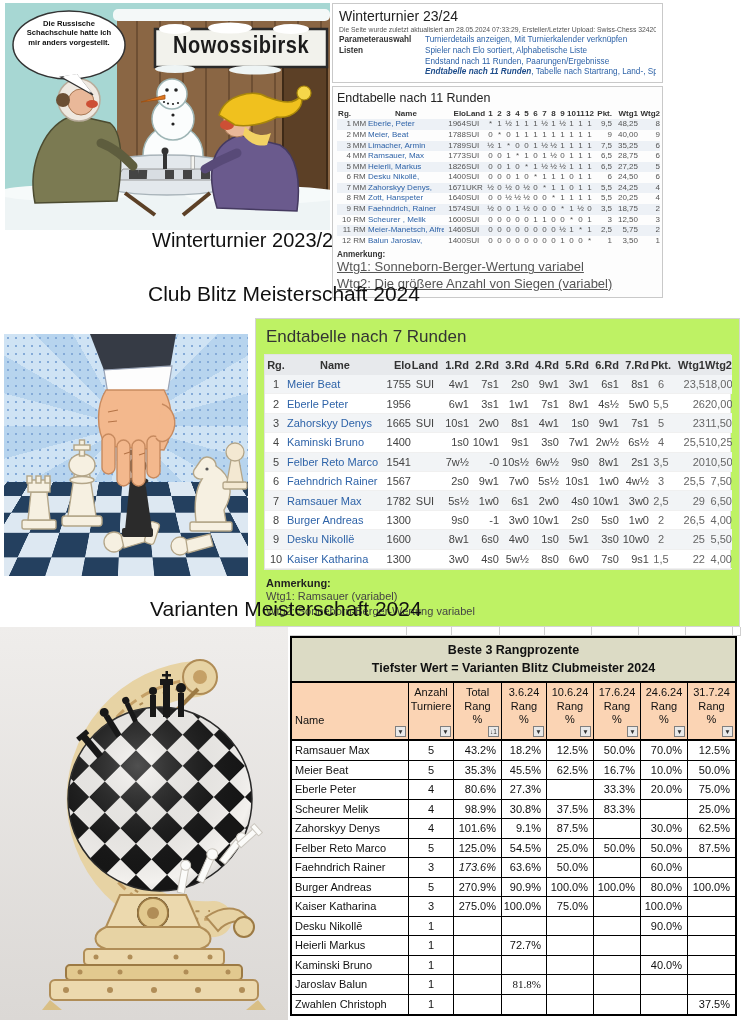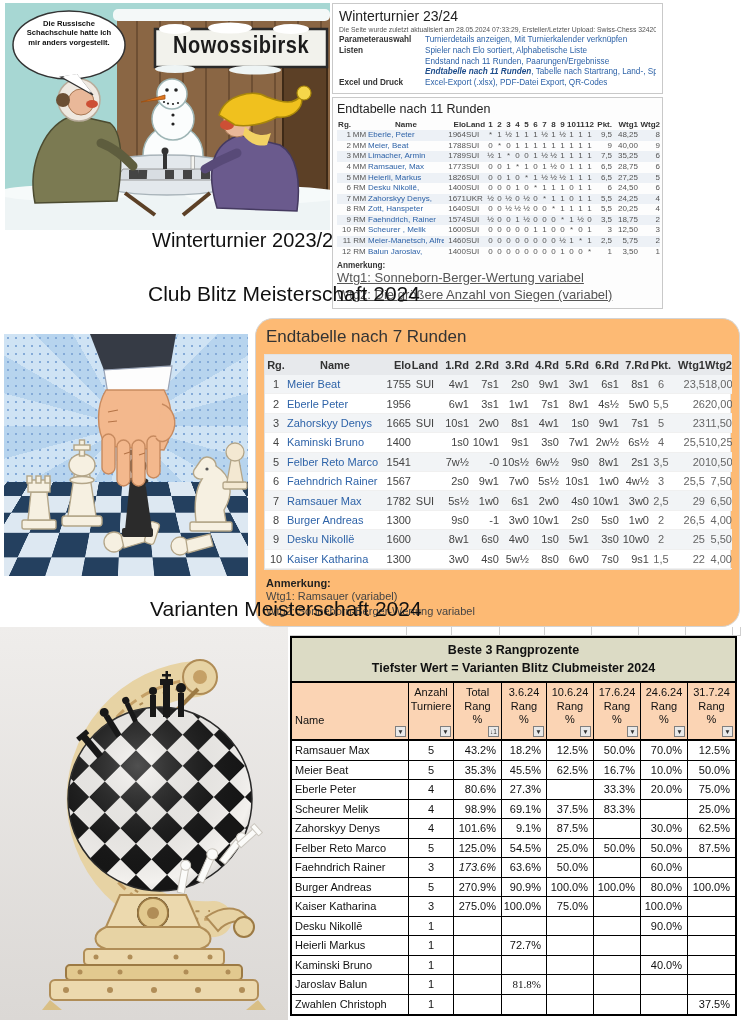--- a/index.html
+++ b/index.html
@@ -53,21 +53,21 @@
        radial-gradient(circle,#85abd8 1.1px,transparent 1.4px),
        repeating-conic-gradient(from 0deg at 50% 38%,#cfe3f4 0deg 15deg,#b7d4ee 15deg 30deg);
      background-size:8px 8px,100% 100%;}
   .popboard{position:absolute;left:-20px;top:148px;width:290px;height:160px;
      background:repeating-conic-gradient(#24405f 0% 25%,#dde8f2 0% 50%) 0 0/46px 46px;
      transform:perspective(240px) rotateX(56deg);transform-origin:50% 0;}
   .popsvg{position:absolute;left:0;top:0;}
 
   
   .panel2{position:absolute;left:255px;top:318px;width:485px;box-sizing:border-box;
-          background:#fdba74;border:1px solid #d4d4d4;border-radius:18px;padding:6px 8px 8px;}
+          background:#bef264;border:1px solid #d4d4d4;border-radius:0;padding:6px 8px 8px;}
   .p2-title{font-size:17px;color:#333;padding:2px 2px 7px;}
   .p2-wrap{background:#fff;border:1px solid #e2e2e2;}
   table.btab{width:100%;border-collapse:collapse;table-layout:fixed;font-size:11px;color:#444;}
   .btab th{background:#e7e9ec;font-weight:bold;color:#333;height:20px;padding:0;font-size:11px;}
   .btab td{height:18.4px;padding:0;white-space:nowrap;overflow:hidden;border-bottom:1px solid #f0f0f0;}
   .btab tbody tr:nth-child(odd){background:#f2f4f6;}
   .b-rg{width:22px;text-align:center;}
   .b-nm{width:96px;text-align:left;padding-left:3px;}
   .btab th.b-nm{text-align:center;}
   .b-el{width:28px;text-align:right;}
@@ -217,24 +217,20 @@
         <span class="menu-label">Listen</span>
         <span class="menu-col">
           <span class="menu-links">Spieler nach Elo sortiert, Alphabetische Liste</span>
           <span class="menu-links">Endstand nach 11 Runden, Paarungen/Ergebnisse</span>
           <span class="menu-links" style="display:flex;">
             <span class="menu-bold">Endtabelle nach 11 Runden</span>
               <span class="menu-links">, Tabelle nach Startrang, Land-, Spiel- und Titelsta</span>
           </span>
         </span>
       </div>
-      <div class="menu-row">
-        <span class="menu-label">Excel und Druck</span>
-        <span class="menu-links">Excel-Export (.xlsx), PDF-Datei Export, QR-Codes</span>
-      </div>
     </div>
     <div class="table-box">
       <div class="tb-title">Endtabelle nach 11 Runden</div>
       <table class="wtab">
         <thead id="winter-head">
             <tr>
               <th class="c-rg">Rg.</th>
               <th class="c-ti"></th>
               <th class="c-nm">Name</th>
               <th class="c-el">Elo</th>
@@ -981,21 +977,21 @@
             <div class="vc vc-right" style="width: 45px;">27.3%</div>
             <div class="vc vc-right" style="width: 47px;"></div>
             <div class="vc vc-right" style="width: 47px;">33.3%</div>
             <div class="vc vc-right" style="width: 47px;">20.0%</div>
             <div class="vc vc-right" style="width: 47px;">75.0%</div>
           </div>
           <div class="vrow">
             <div class="vc vc-name" style="width: 117px;">Scheurer  Melik</div>
             <div class="vc vc-center" style="width: 45px;">4</div>
             <div class="vc vc-right" style="width: 48px;">98.9%</div>
-            <div class="vc vc-right" style="width: 45px;">69.1%</div>
+            <div class="vc vc-right" style="width: 45px;">30.8%</div>
             <div class="vc vc-right" style="width: 47px;">37.5%</div>
             <div class="vc vc-right" style="width: 47px;">83.3%</div>
             <div class="vc vc-right" style="width: 47px;"></div>
             <div class="vc vc-right" style="width: 47px;">25.0%</div>
           </div>
           <div class="vrow">
             <div class="vc vc-name" style="width: 117px;">Zahorskyy Denys</div>
             <div class="vc vc-center" style="width: 45px;">4</div>
             <div class="vc vc-right" style="width: 48px;">101.6%</div>
             <div class="vc vc-right" style="width: 45px;">9.1%</div>

